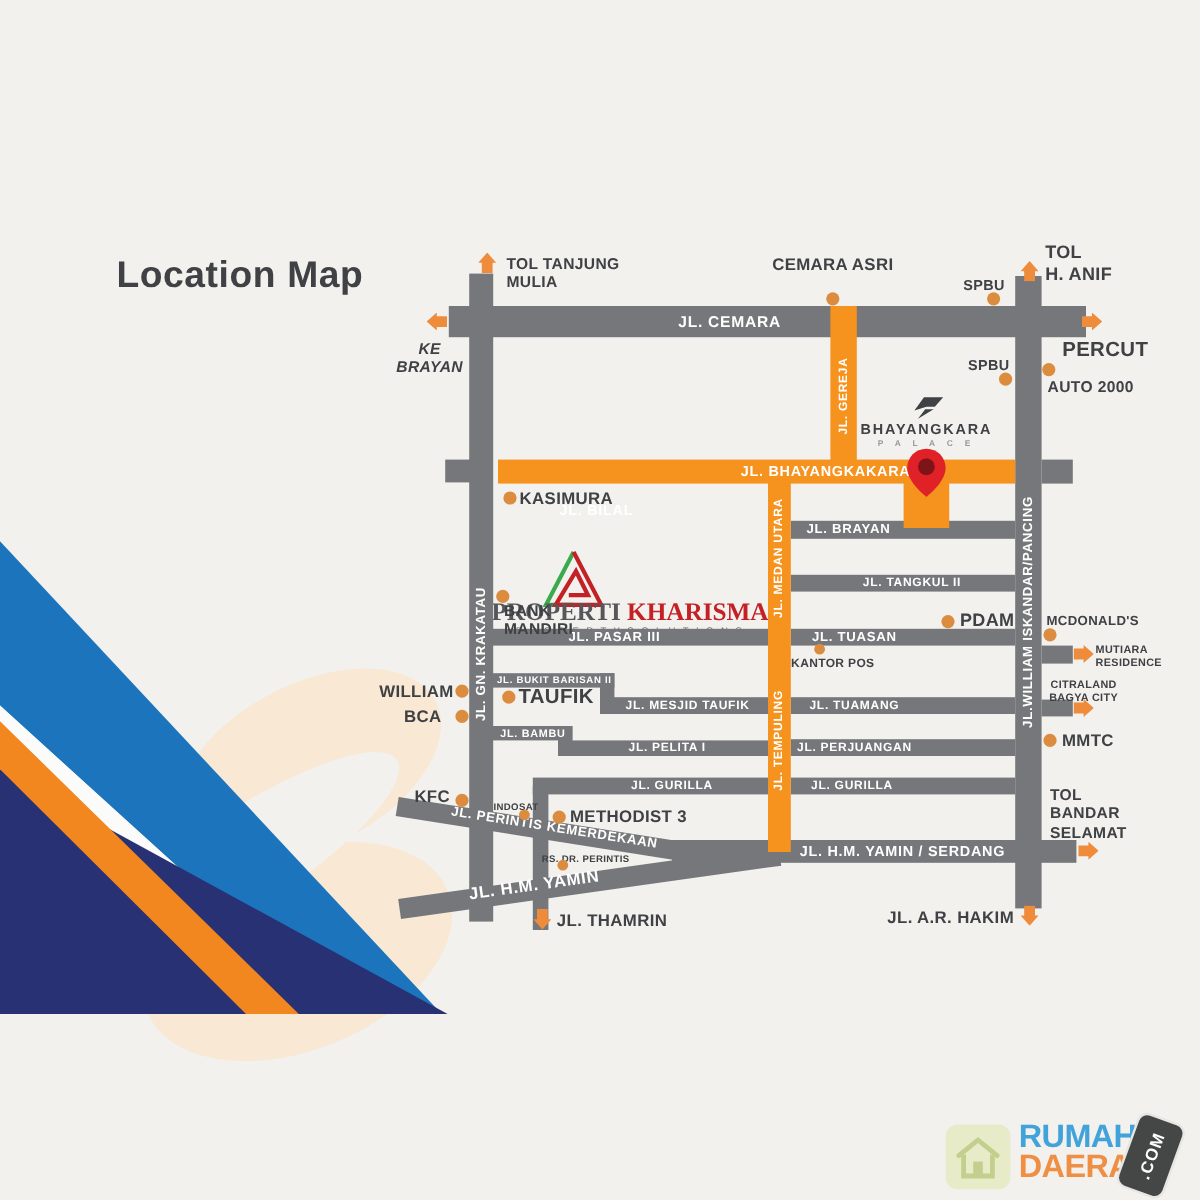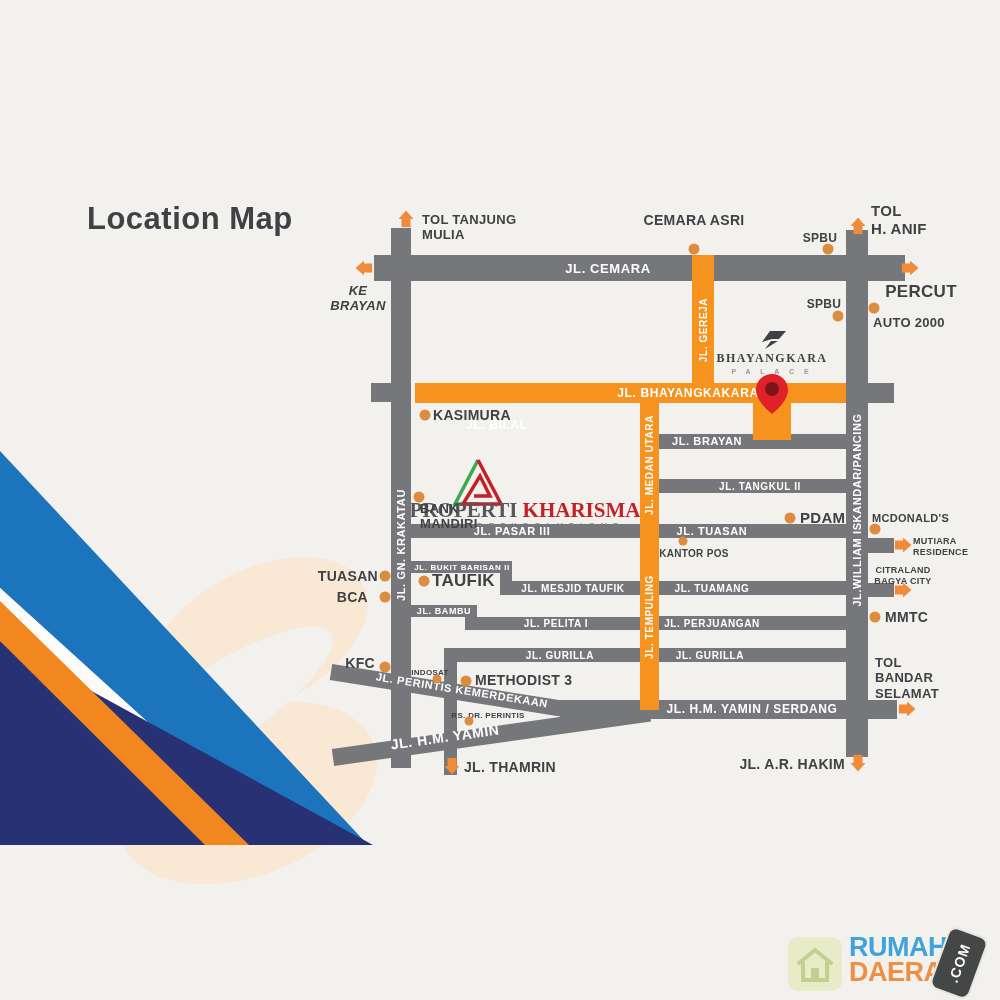--- a/index.html
+++ b/index.html
@@ -1,35 +1,35 @@
 <!DOCTYPE html>
 <html style="--bg: #f2f1ee; --road-gray: #76777a; --road-orange: #f6921e; --road-text: #ffffff; --text-dark: #3f4144; --dot-orange: #db8c3f; --arrow-orange: #ee8c3b; --pin-red: #e02127; --pin-dark: #7d1418; --navy: #283173; --light-blue: #1b74bc; --stripe-orange: #f2871f; --stripe-white: #fbfbf9; --peach: #f8e8d4; --wm-red: #c42127; --wm-dark: #56575b; --logo-blue: #41a3da; --logo-orange: #ee8f44; --badge-dark: #454646; --house-tile: #e7ebc8; --house-line: #c3cf8d; --site-glyph: #3f4144;"><head>
 <meta charset="utf-8">
 <style>
   html,body{margin:0;padding:0;}
   #canvas{position:relative;width:1000px;height:1000px;background:var(--bg,#f2f1ee);overflow:hidden;
           font-family:"Liberation Sans",sans-serif;}
   #decor{position:absolute;left:0;top:0;pointer-events:none;}
-  #page-title{position:absolute;left:80px;top:194px;margin:7px;font-size:31px;font-weight:bold;
+  #page-title{position:absolute;left:80px;top:194px;margin:17px;font-size:31px;font-weight:bold;
               color:var(--text-dark);letter-spacing:.5px;}
   #map-layer{position:absolute;left:0;top:0;width:1000px;height:1000px;}
   .road{position:absolute;}
   .road-g{background:var(--road-gray);}
   .road-o{background:var(--road-orange);}
   .rlabel{position:absolute;color:var(--road-text);font-weight:bold;white-space:nowrap;letter-spacing:.6px;}
   .poi{position:absolute;color:var(--text-dark);font-weight:bold;white-space:pre-line;line-height:1.18;letter-spacing:.3px;}
   .poi-c{transform:translateX(-50%);text-align:center;}
   .poi-r{transform:translateX(-100%);text-align:right;}
   .dot{position:absolute;background:var(--dot-orange);border-radius:50%;transform:translate(-50%,-50%);}
   .arrow{position:absolute;width:17px;height:15px;background:var(--arrow-orange);
          clip-path:polygon(0 20%,50% 20%,50% 0,100% 50%,50% 100%,50% 80%,0 80%);}
   #pin{position:absolute;left:752px;top:372px;}
   #site-logo{position:absolute;left:710px;top:324px;width:124px;text-align:center;color:var(--text-dark);}
   #site-logo .glyph{display:block;margin:0 auto;}
-  #site-name{font-size:12px;font-weight:bold;letter-spacing:1.5px;margin-top:1px;font-family:Liberation Serif, serif;}
+  #site-name{font-size:12px;font-weight:bold;letter-spacing:1.5px;margin-top:1px;}
   #site-sub{font-size:7px;font-weight:bold;letter-spacing:4px;color:#9a9a9a;margin-top:2px;}
   #watermark{position:absolute;left:0;top:0;pointer-events:none;}
   #wm-tri{position:absolute;left:450px;top:456px;}
   #wm-text{position:absolute;left:394px;top:498px;width:262px;text-align:center;
            font-family:"Liberation Serif",serif;font-size:21px;font-weight:bold;white-space:nowrap;}
   #wm-text .wm-dark{color:var(--wm-dark);}
   #wm-text .wm-red{color:var(--wm-red);}
   #wm-tag{position:absolute;left:394px;top:521px;width:262px;text-align:center;font-size:8px;
           color:#6b6c70;letter-spacing:2px;white-space:nowrap;}
   #footer-logo{position:absolute;left:786px;top:930px;width:214px;height:66px;}
@@ -137,21 +137,21 @@
       <div class="poi poi-l" style="left: 433px; top: 407px; font-size: 14px;">KASIMURA</div>
       <div class="poi poi-l" style="left: 420px; top: 501px; font-size: 13px;">BANK
 MANDIRI</div>
       <div class="poi poi-l" style="left: 800px; top: 509px; font-size: 15px;">PDAM</div>
       <div class="poi poi-l" style="left: 872px; top: 512px; font-size: 11px;">MCDONALD'S</div>
       <div class="poi poi-l" style="left: 913px; top: 536px; font-size: 9px;">MUTIARA
 RESIDENCE</div>
       <div class="poi poi-c" style="left: 903px; top: 565px; font-size: 9px;">CITRALAND
 BAGYA CITY</div>
       <div class="poi poi-c" style="left: 694px; top: 548px; font-size: 10px;">KANTOR POS</div>
-      <div class="poi poi-r" style="left: 378px; top: 568px; font-size: 14px;">TUASAN</div>
+      <div class="poi poi-r" style="left: 378px; top: 568px; font-size: 14px;">WILLIAM</div>
       <div class="poi poi-r" style="left: 368px; top: 589px; font-size: 14px;">BCA</div>
       <div class="poi poi-l" style="left: 432px; top: 571px; font-size: 17px;">TAUFIK</div>
       <div class="poi poi-l" style="left: 885px; top: 609px; font-size: 14px;">MMTC</div>
       <div class="poi poi-r" style="left: 375px; top: 655px; font-size: 14px;">KFC</div>
       <div class="poi poi-c" style="left: 430px; top: 668px; font-size: 8px;">INDOSAT</div>
       <div class="poi poi-l" style="left: 475px; top: 672px; font-size: 14px;">METHODIST 3</div>
       <div class="poi poi-c" style="left: 488px; top: 711px; font-size: 8px;">RS. DR. PERINTIS</div>
       <div class="poi poi-l" style="left: 875px; top: 655px; font-size: 13px;">TOL
 BANDAR
 SELAMAT</div>

